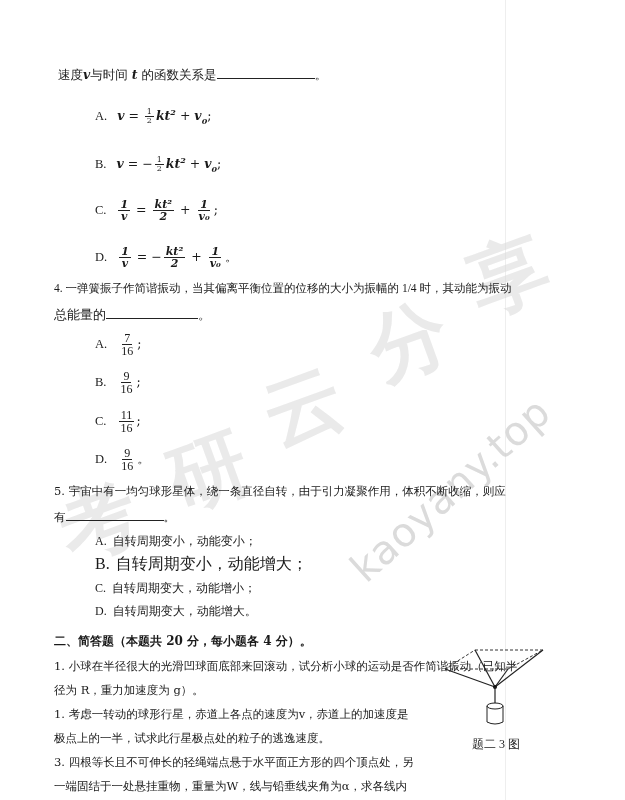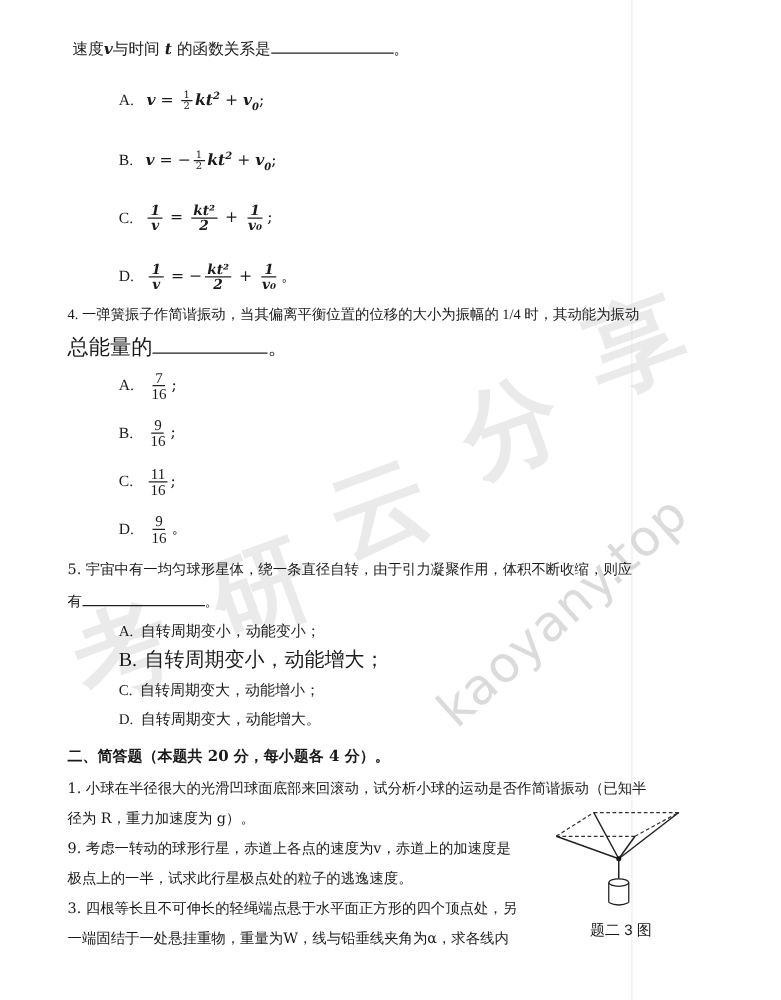--- a/index.html
+++ b/index.html
@@ -3,36 +3,36 @@
 <meta charset="utf-8">
 <style>
   html, body { margin:0; padding:0; }
   body {
     width:625px; height:800px; overflow:hidden; position:relative;
     background:#ffffff;
     font-family: "DejaVu Serif", "Liberation Serif", serif;
     color:#1a1a1a;
   }
   .page { position:absolute; left:0; top:0; width:625px; height:800px; }
-  .line { position:absolute; white-space:nowrap; font-size:12.5px; line-height:16px; }
+  .line { position:absolute; white-space:nowrap; font-size:12.5px; line-height:16px;margin-top:36px; }
   .blank { display:inline-block; border-bottom:1px solid #222; height:12px; vertical-align:baseline; }
   .math { font-family:"DejaVu Serif", serif; font-style:italic; font-weight:bold; }
   .frac { display:inline-flex; flex-direction:column; align-items:center; vertical-align:middle; margin:0 2px; line-height:1; }
   .frac .num { padding:0 2px; border-bottom:1px solid #222; font-size:11px; }
   .frac .den { padding:0 2px; font-size:11px; }
   .frac.small .num, .frac.small .den { font-size:8px; }
   .frac.big .num, .frac.big .den { font-size:12px; }
   .opt-label { font-family:"Liberation Serif", serif; margin-right:6px; }
   .bold { font-weight:bold; }
   sup { font-size:8px; vertical-align:super; }
   sub { font-size:8px; vertical-align:sub; }
   .watermark { position:absolute; color:#d9d9d9; pointer-events:none; }
   .wm-cn { font-family:"DejaVu Serif", serif; font-size:78px; font-weight:bold; opacity:0.55; }
   .wm-en { font-family:"DejaVu Sans", sans-serif; font-size:40px; color:#cfcfcf; transform:rotate(-42deg); transform-origin:left bottom; opacity:0.75; letter-spacing:1px; }
-  .caption { position:absolute; font-size:12px; font-family:Liberation Sans, sans-serif; }
+  .caption { position:absolute; font-size:12px; font-family:Liberation Serif, serif; }
   .scan-line { position:absolute; width:1px; background:#eee; }
 </style>
 </head>
 <body>
 
 <div class="page">
 
   <div class="scan-line" style="left:505px; top:0; height:800px;"></div>
 
   <div class="watermark wm-cn" style="left:60px; top:470px; transform:rotate(-20deg);">考</div>
@@ -84,21 +84,21 @@
       </span><span> = </span><span>−</span><span class="frac math">
         <span class="num">kt²</span>
         <span class="den">2</span>
       </span><span> + </span><span class="frac math">
         <span class="num">1</span>
         <span class="den">v₀</span>
       </span><span>。</span>
   </div>
 
   <div class="line" style="left:54px; top:244px; font-size:11.5px;font-family:Liberation Serif, serif;">4. 一弹簧振子作简谐振动，当其偏离平衡位置的位移的大小为振幅的 1/4 时，其动能为振动</div>
-  <div class="line" style="left:54px; top:270px; font-size:17px;">
+  <div class="line" style="left:54px; top:270px; font-size:13px;">
     <span>总能量的</span><span class="blank" style="width:92px;"></span><span>。</span>
   </div>
 
   <div class="line" style="left:95px; top:296px;">
     <span class="opt-label">A.</span>
     <span class="frac big" style="font-family:'Liberation Serif',serif;">
         <span class="num">7</span>
         <span class="den">16</span>
       </span><span>;</span>
   </div>
@@ -138,21 +138,21 @@
   <div class="line" style="left:95px; top:544px; font-size:12px;">
     <span class="opt-label">C.</span><span>自转周期变大，动能增小；</span>
   </div>
   <div class="line" style="left:95px; top:567px; font-size:12px;">
     <span class="opt-label">D.</span><span>自转周期变大，动能增大。</span>
   </div>
 
   <div class="line bold" style="left:54px; top:597px; font-size:12px;">二、简答题（本题共 20 分，每小题各 4 分）。</div>
   <div class="line" style="left:54px; top:622px; font-size:11.5px;">1. 小球在半径很大的光滑凹球面底部来回滚动，试分析小球的运动是否作简谐振动（已知半</div>
   <div class="line" style="left:54px; top:646px; font-size:11.5px;">径为 R，重力加速度为 g）。</div>
-  <div class="line" style="left:54px; top:670px; font-size:11.5px;">9. 考虑一转动的球形行星，赤道上各点的速度为v，赤道上的加速度是</div>
+  <div class="line" style="left:54px; top:670px; font-size:11.5px;">1. 考虑一转动的球形行星，赤道上各点的速度为v，赤道上的加速度是</div>
   <div class="line" style="left:54px; top:694px; font-size:11.5px;">极点上的一半，试求此行星极点处的粒子的逃逸速度。</div>
   <div class="line" style="left:54px; top:718px; font-size:11.5px;">3. 四根等长且不可伸长的轻绳端点悬于水平面正方形的四个顶点处，另</div>
   <div class="line" style="left:54px; top:742px; font-size:11.5px;text-align:center;">一端固结于一处悬挂重物，重量为W，线与铅垂线夹角为α，求各线内</div>
 
   <svg style="position:absolute; left:440px; top:640px;" width="130" height="110" viewBox="0 0 130 110">
 
     <line x1="35" y1="10" x2="103" y2="10" stroke="#333" stroke-width="1" stroke-dasharray="3,2"></line>
     <line x1="5" y1="29" x2="35" y2="10" stroke="#333" stroke-width="1" stroke-dasharray="3,2"></line>
     <line x1="5" y1="29" x2="68" y2="29" stroke="#333" stroke-width="1" stroke-dasharray="3,2"></line>
     <line x1="68" y1="29" x2="103" y2="10" stroke="#333" stroke-width="1" stroke-dasharray="3,2"></line>

